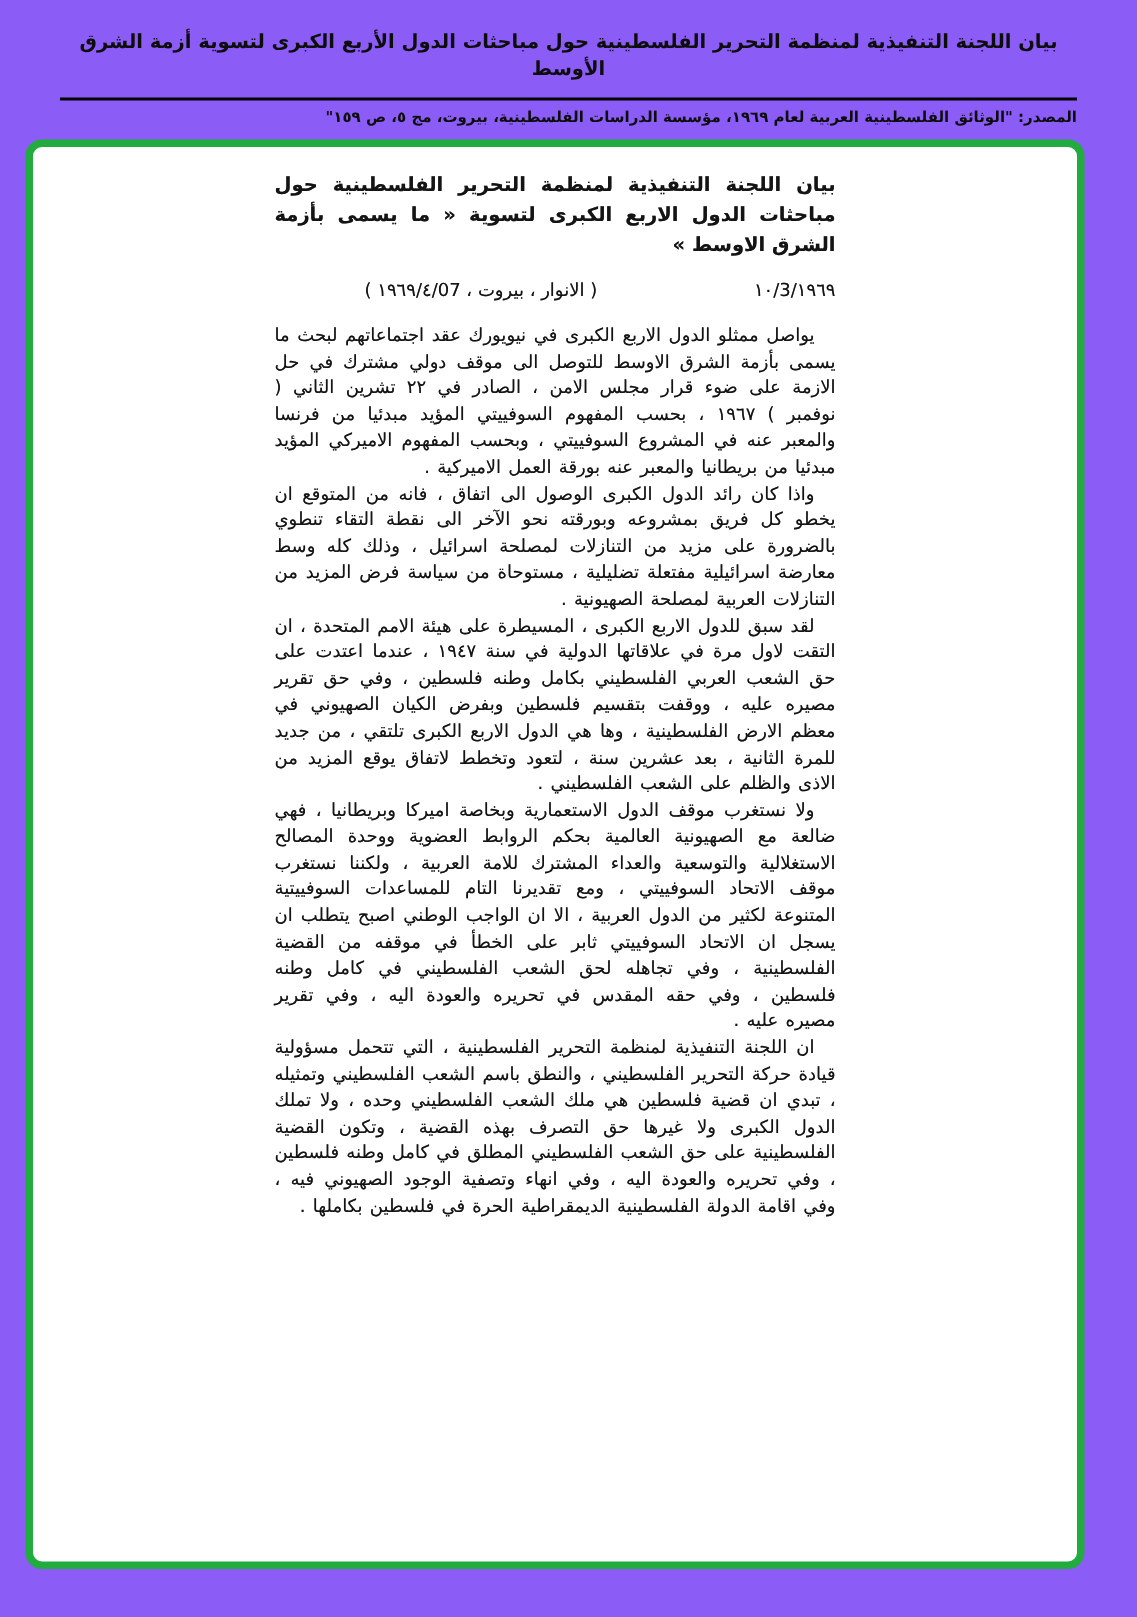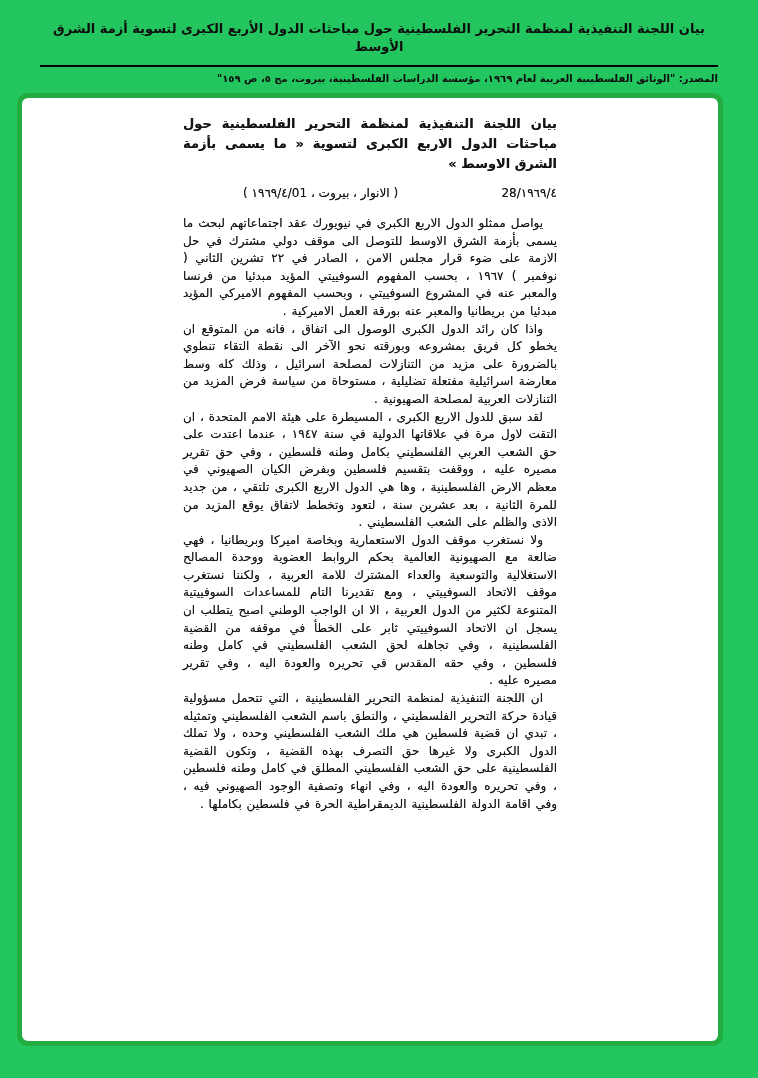--- a/index.html
+++ b/index.html
@@ -4,21 +4,21 @@
 <style>
   html, body {
     margin: 0;
     padding: 0;
     background: #ffffff;
   }
   .page {
     position: relative;
     width: 758px;
     height: 1078px;
-    background: #22c55e;
+    background: #8b5cf6;
     overflow: hidden;
     font-family: "DejaVu Sans", sans-serif;
     color: #111;
   }
   
   .header {
     direction: rtl;
     padding-top: 20px;
   }
   .header-title {
@@ -102,22 +102,22 @@
     <hr class="header-rule">
     <div class="header-source">المصدر: "الوثائق الفلسطينية العربية لعام ١٩٦٩، مؤسسة الدراسات الفلسطينية، بيروت، مج ٥، ص ١٥٩"</div>
   </div>
 
   <div class="green-box">
     <div class="doc">
 
       <div class="doc-title">بيان اللجنة التنفيذية لمنظمة التحرير الفلسطينية حول مباحثات الدول الاربع الكبرى لتسوية « ما يسمى بأزمة الشرق الاوسط »</div>
 
       <div class="doc-date">
-        <span>١٩٦٩/٤/28</span>
-        <span>( الانوار ، بيروت ، ١٩٦٩/٤/01 )</span>
+        <span>١٩٦٩/3/١٠</span>
+        <span>( الانوار ، بيروت ، ١٩٦٩/٤/07 )</span>
       </div>
 
       <div class="doc-body">
         <p>يواصل ممثلو الدول الاربع الكبرى في نيويورك عقد اجتماعاتهم لبحث ما يسمى بأزمة الشرق الاوسط للتوصل الى موقف دولي مشترك في حل الازمة على ضوء قرار مجلس الامن ، الصادر في ٢٢ تشرين الثاني ( نوفمبر ) ١٩٦٧ ، بحسب المفهوم السوفييتي المؤيد مبدئيا من فرنسا والمعبر عنه في المشروع السوفييتي ، وبحسب المفهوم الاميركي المؤيد مبدئيا من بريطانيا والمعبر عنه بورقة العمل الاميركية .</p>
         <p>واذا كان رائد الدول الكبرى الوصول الى اتفاق ، فانه من المتوقع ان يخطو كل فريق بمشروعه وبورقته نحو الآخر الى نقطة التقاء تنطوي بالضرورة على مزيد من التنازلات لمصلحة اسرائيل ، وذلك كله وسط معارضة اسرائيلية مفتعلة تضليلية ، مستوحاة من سياسة فرض المزيد من التنازلات العربية لمصلحة الصهيونية .</p>
         <p>لقد سبق للدول الاربع الكبرى ، المسيطرة على هيئة الامم المتحدة ، ان التقت لاول مرة في علاقاتها الدولية في سنة ١٩٤٧ ، عندما اعتدت على حق الشعب العربي الفلسطيني بكامل وطنه فلسطين ، وفي حق تقرير مصيره عليه ، ووقفت بتقسيم فلسطين وبفرض الكيان الصهيوني في معظم الارض الفلسطينية ، وها هي الدول الاربع الكبرى تلتقي ، من جديد للمرة الثانية ، بعد عشرين سنة ، لتعود وتخطط لاتفاق يوقع المزيد من الاذى والظلم على الشعب الفلسطيني .</p>
         <p>ولا نستغرب موقف الدول الاستعمارية وبخاصة اميركا وبريطانيا ، فهي ضالعة مع الصهيونية العالمية بحكم الروابط العضوية ووحدة المصالح الاستغلالية والتوسعية والعداء المشترك للامة العربية ، ولكننا نستغرب موقف الاتحاد السوفييتي ، ومع تقديرنا التام للمساعدات السوفييتية المتنوعة لكثير من الدول العربية ، الا ان الواجب الوطني اصبح يتطلب ان يسجل ان الاتحاد السوفييتي ثابر على الخطأ في موقفه من القضية الفلسطينية ، وفي تجاهله لحق الشعب الفلسطيني في كامل وطنه فلسطين ، وفي حقه المقدس في تحريره والعودة اليه ، وفي تقرير مصيره عليه .</p>
         <p>ان اللجنة التنفيذية لمنظمة التحرير الفلسطينية ، التي تتحمل مسؤولية قيادة حركة التحرير الفلسطيني ، والنطق باسم الشعب الفلسطيني وتمثيله ، تبدي ان قضية فلسطين هي ملك الشعب الفلسطيني وحده ، ولا تملك الدول الكبرى ولا غيرها حق التصرف بهذه القضية ، وتكون القضية الفلسطينية على حق الشعب الفلسطيني المطلق في كامل وطنه فلسطين ، وفي تحريره والعودة اليه ، وفي انهاء وتصفية الوجود الصهيوني فيه ، وفي اقامة الدولة الفلسطينية الديمقراطية الحرة في فلسطين بكاملها .</p>
       </div>
 

